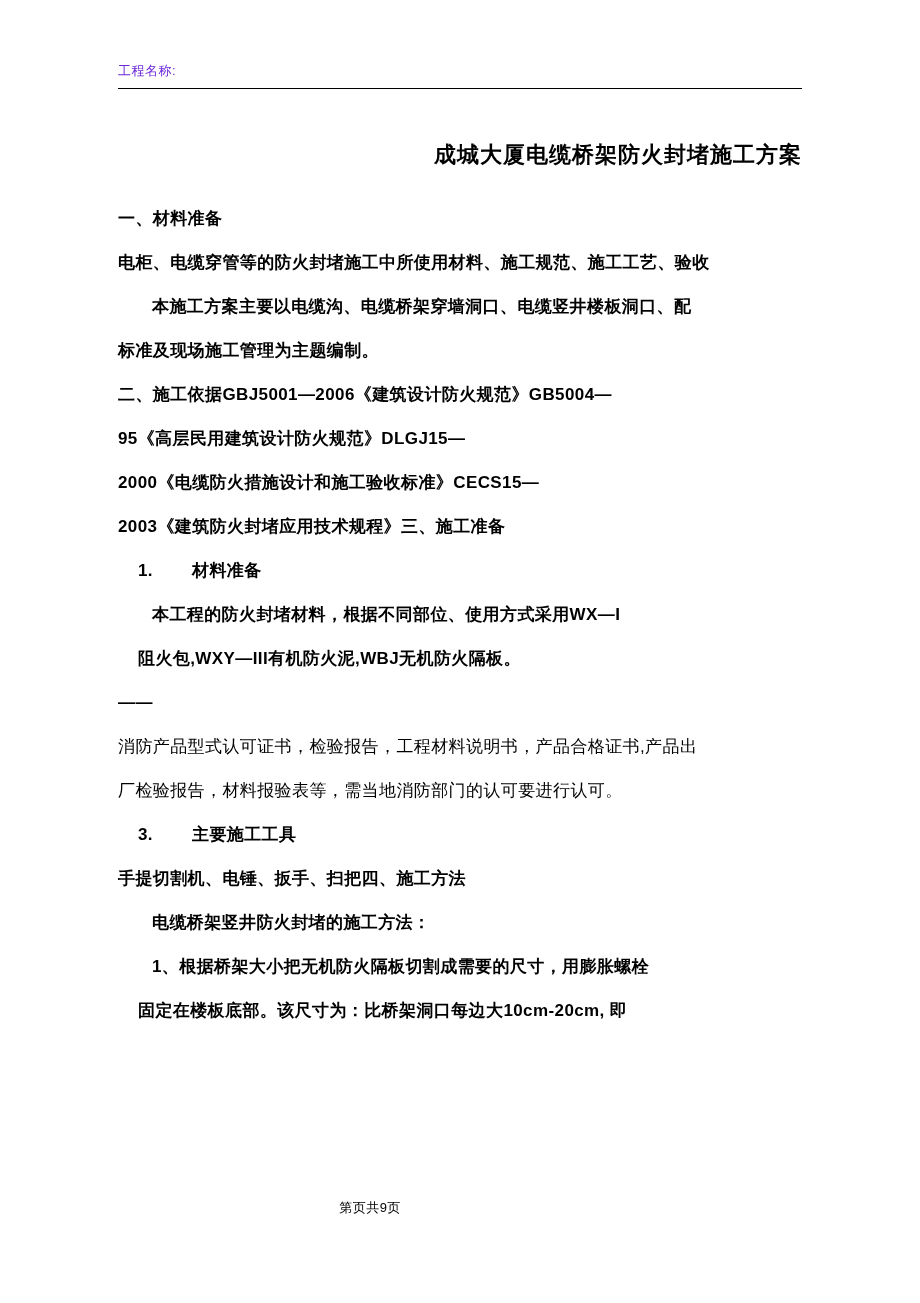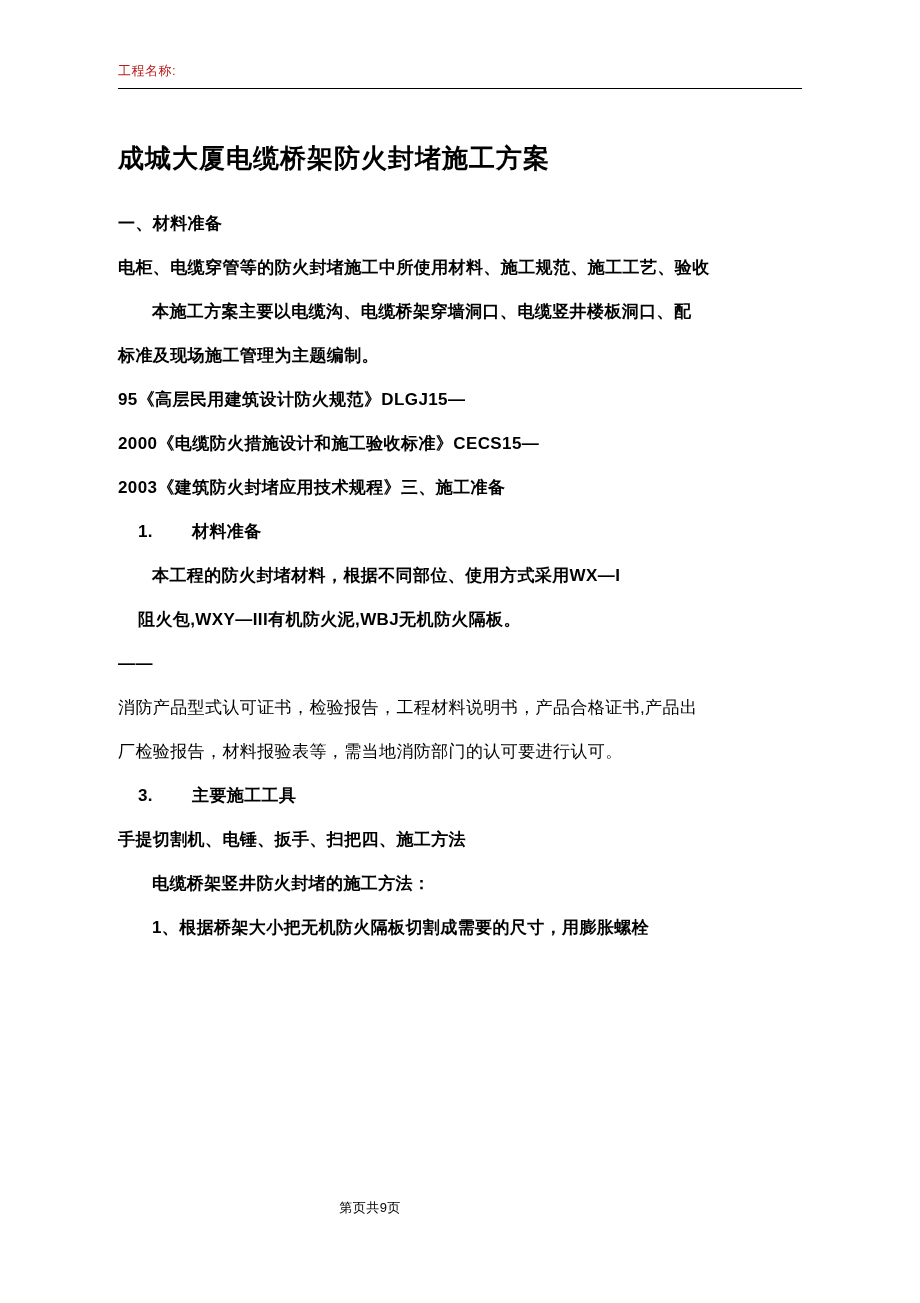--- a/index.html
+++ b/index.html
@@ -22,40 +22,40 @@
     box-sizing: border-box;
     padding: 0 118px;
   }
   .header {
     position: absolute;
     left: 118px;
     top: 62px;
     width: 684px;
     font-size: 13px;
     letter-spacing: 0.5px;
-    color: #b91c1c;
+    color: #6d28d9;
   }
   .header-rule {
     position: absolute;
     left: 118px;
     top: 88px;
     width: 684px;
     height: 1px;
     background: #000;
   }
   .content {
     position: absolute;
     left: 118px;
     top: 140px;
     width: 684px;
   }
   h1.doc-title {
-    font-size: 26px;
+    font-size: 22px;
     font-weight: bold;
-    text-align: left;
+    text-align: right;
     margin: 0 0 26px 0;
     letter-spacing: 1px;
     line-height: 1.4;
   }
   p.para {
     font-size: 17px;
     line-height: 44px;
     margin: 0;
     text-align: justify;
     letter-spacing: 0.4px;
@@ -96,20 +96,21 @@
   <div class="content">
 
     <h1 class="doc-title">成城大厦电缆桥架防火封堵施工方案</h1>
 
     <p class="para">一、材料准备</p>
 
     <p class="para">电柜、电缆穿管等的防火封堵施工中所使用材料、施工规范、施工工艺、验收</p>
     <p class="para ind1">本施工方案主要以电缆沟、电缆桥架穿墙洞口、电缆竖井楼板洞口、配</p>
     <p class="para">标准及现场施工管理为主题编制。</p>
 
+    <p class="para">二、施工依据GBJ5001—2006《建筑设计防火规范》GB5004—</p>
     <p class="para">95《高层民用建筑设计防火规范》DLGJ15—</p>
     <p class="para">2000《电缆防火措施设计和施工验收标准》CECS15—</p>
     <p class="para">2003《建筑防火封堵应用技术规程》三、施工准备</p>
 
     <p class="para ind-list">
       <span class="list-num">1.</span><span>材料准备</span>
     </p>
 
     <p class="para ind1">本工程的防火封堵材料，根据不同部位、使用方式采用WX—I</p>
     <p class="para ind2">阻火包,WXY—III有机防火泥,WBJ无机防火隔板。</p>
@@ -121,20 +122,21 @@
 
     <p class="para ind-list">
       <span class="list-num">3.</span><span>主要施工工具</span>
     </p>
 
     <p class="para">手提切割机、电锤、扳手、扫把四、施工方法</p>
 
     <p class="para ind1">电缆桥架竖井防火封堵的施工方法：</p>
 
     <p class="para ind3">1、根据桥架大小把无机防火隔板切割成需要的尺寸，用膨胀螺栓</p>
+    <p class="para ind2">固定在楼板底部。该尺寸为：比桥架洞口每边大10cm-20cm, 即</p>
 
   </div>
 
   <div class="footer">
     <span>第页共9页</span>
   </div>
 
 </div>
 
 </body></html>

